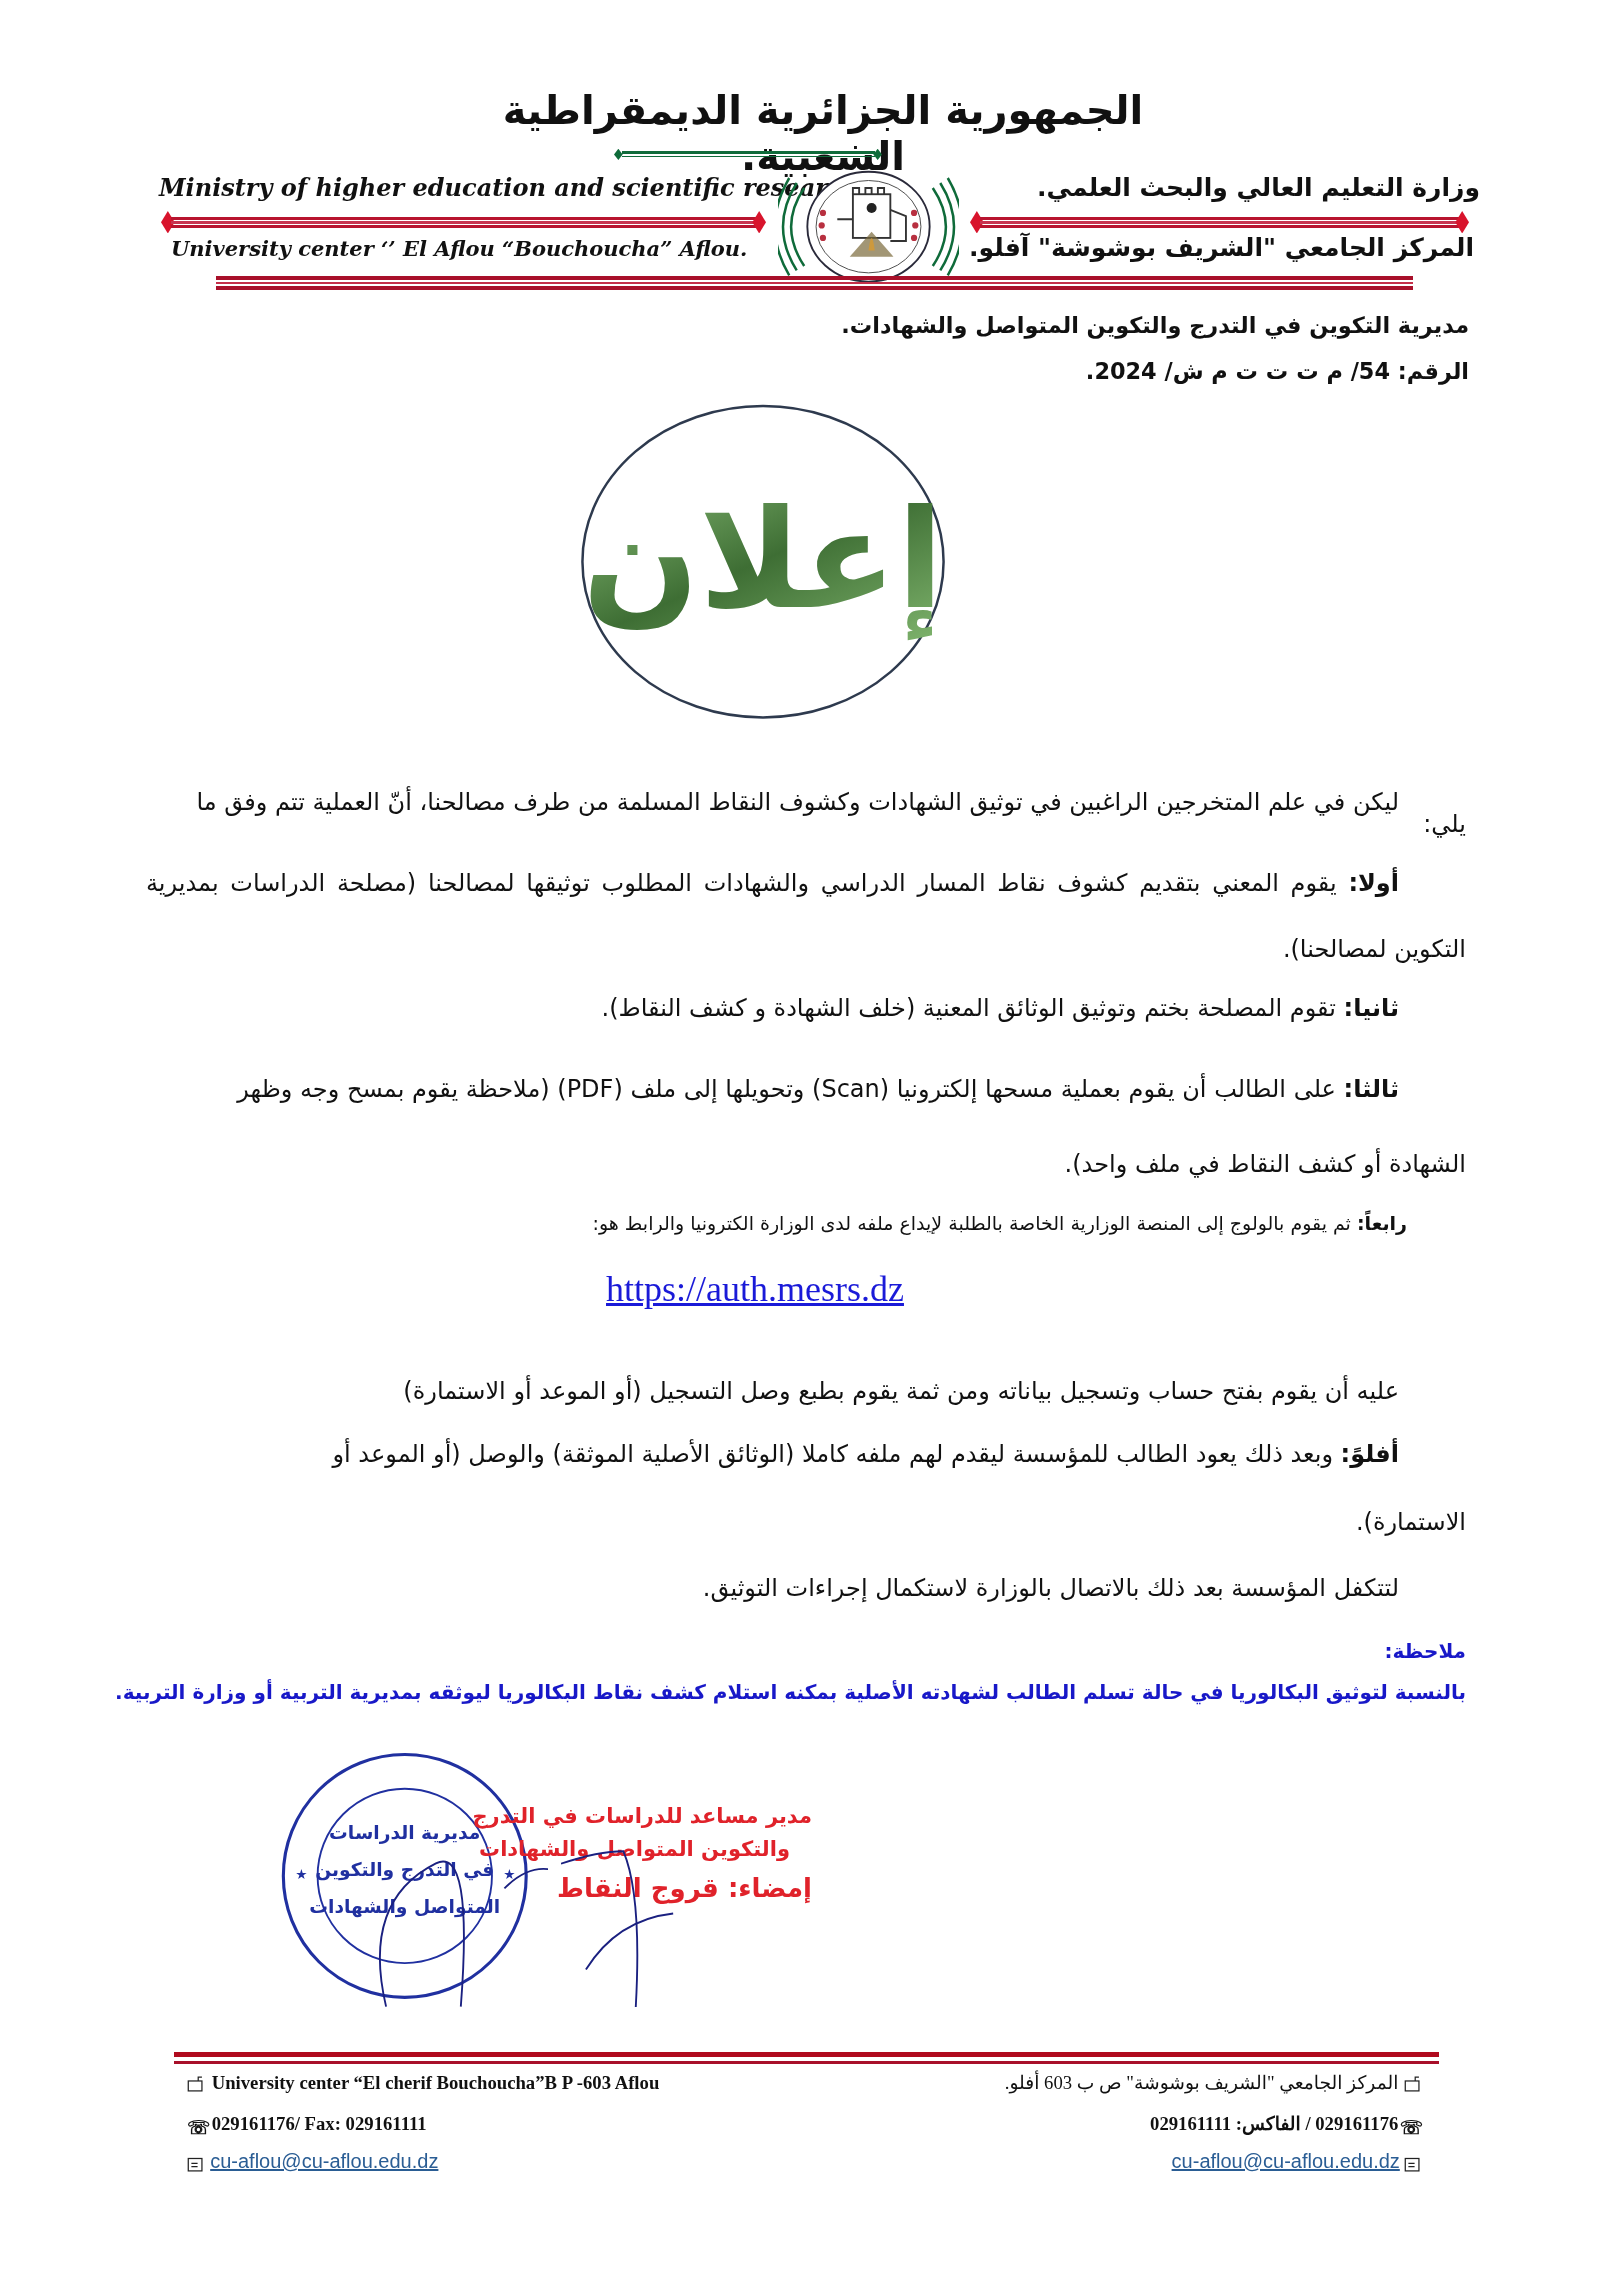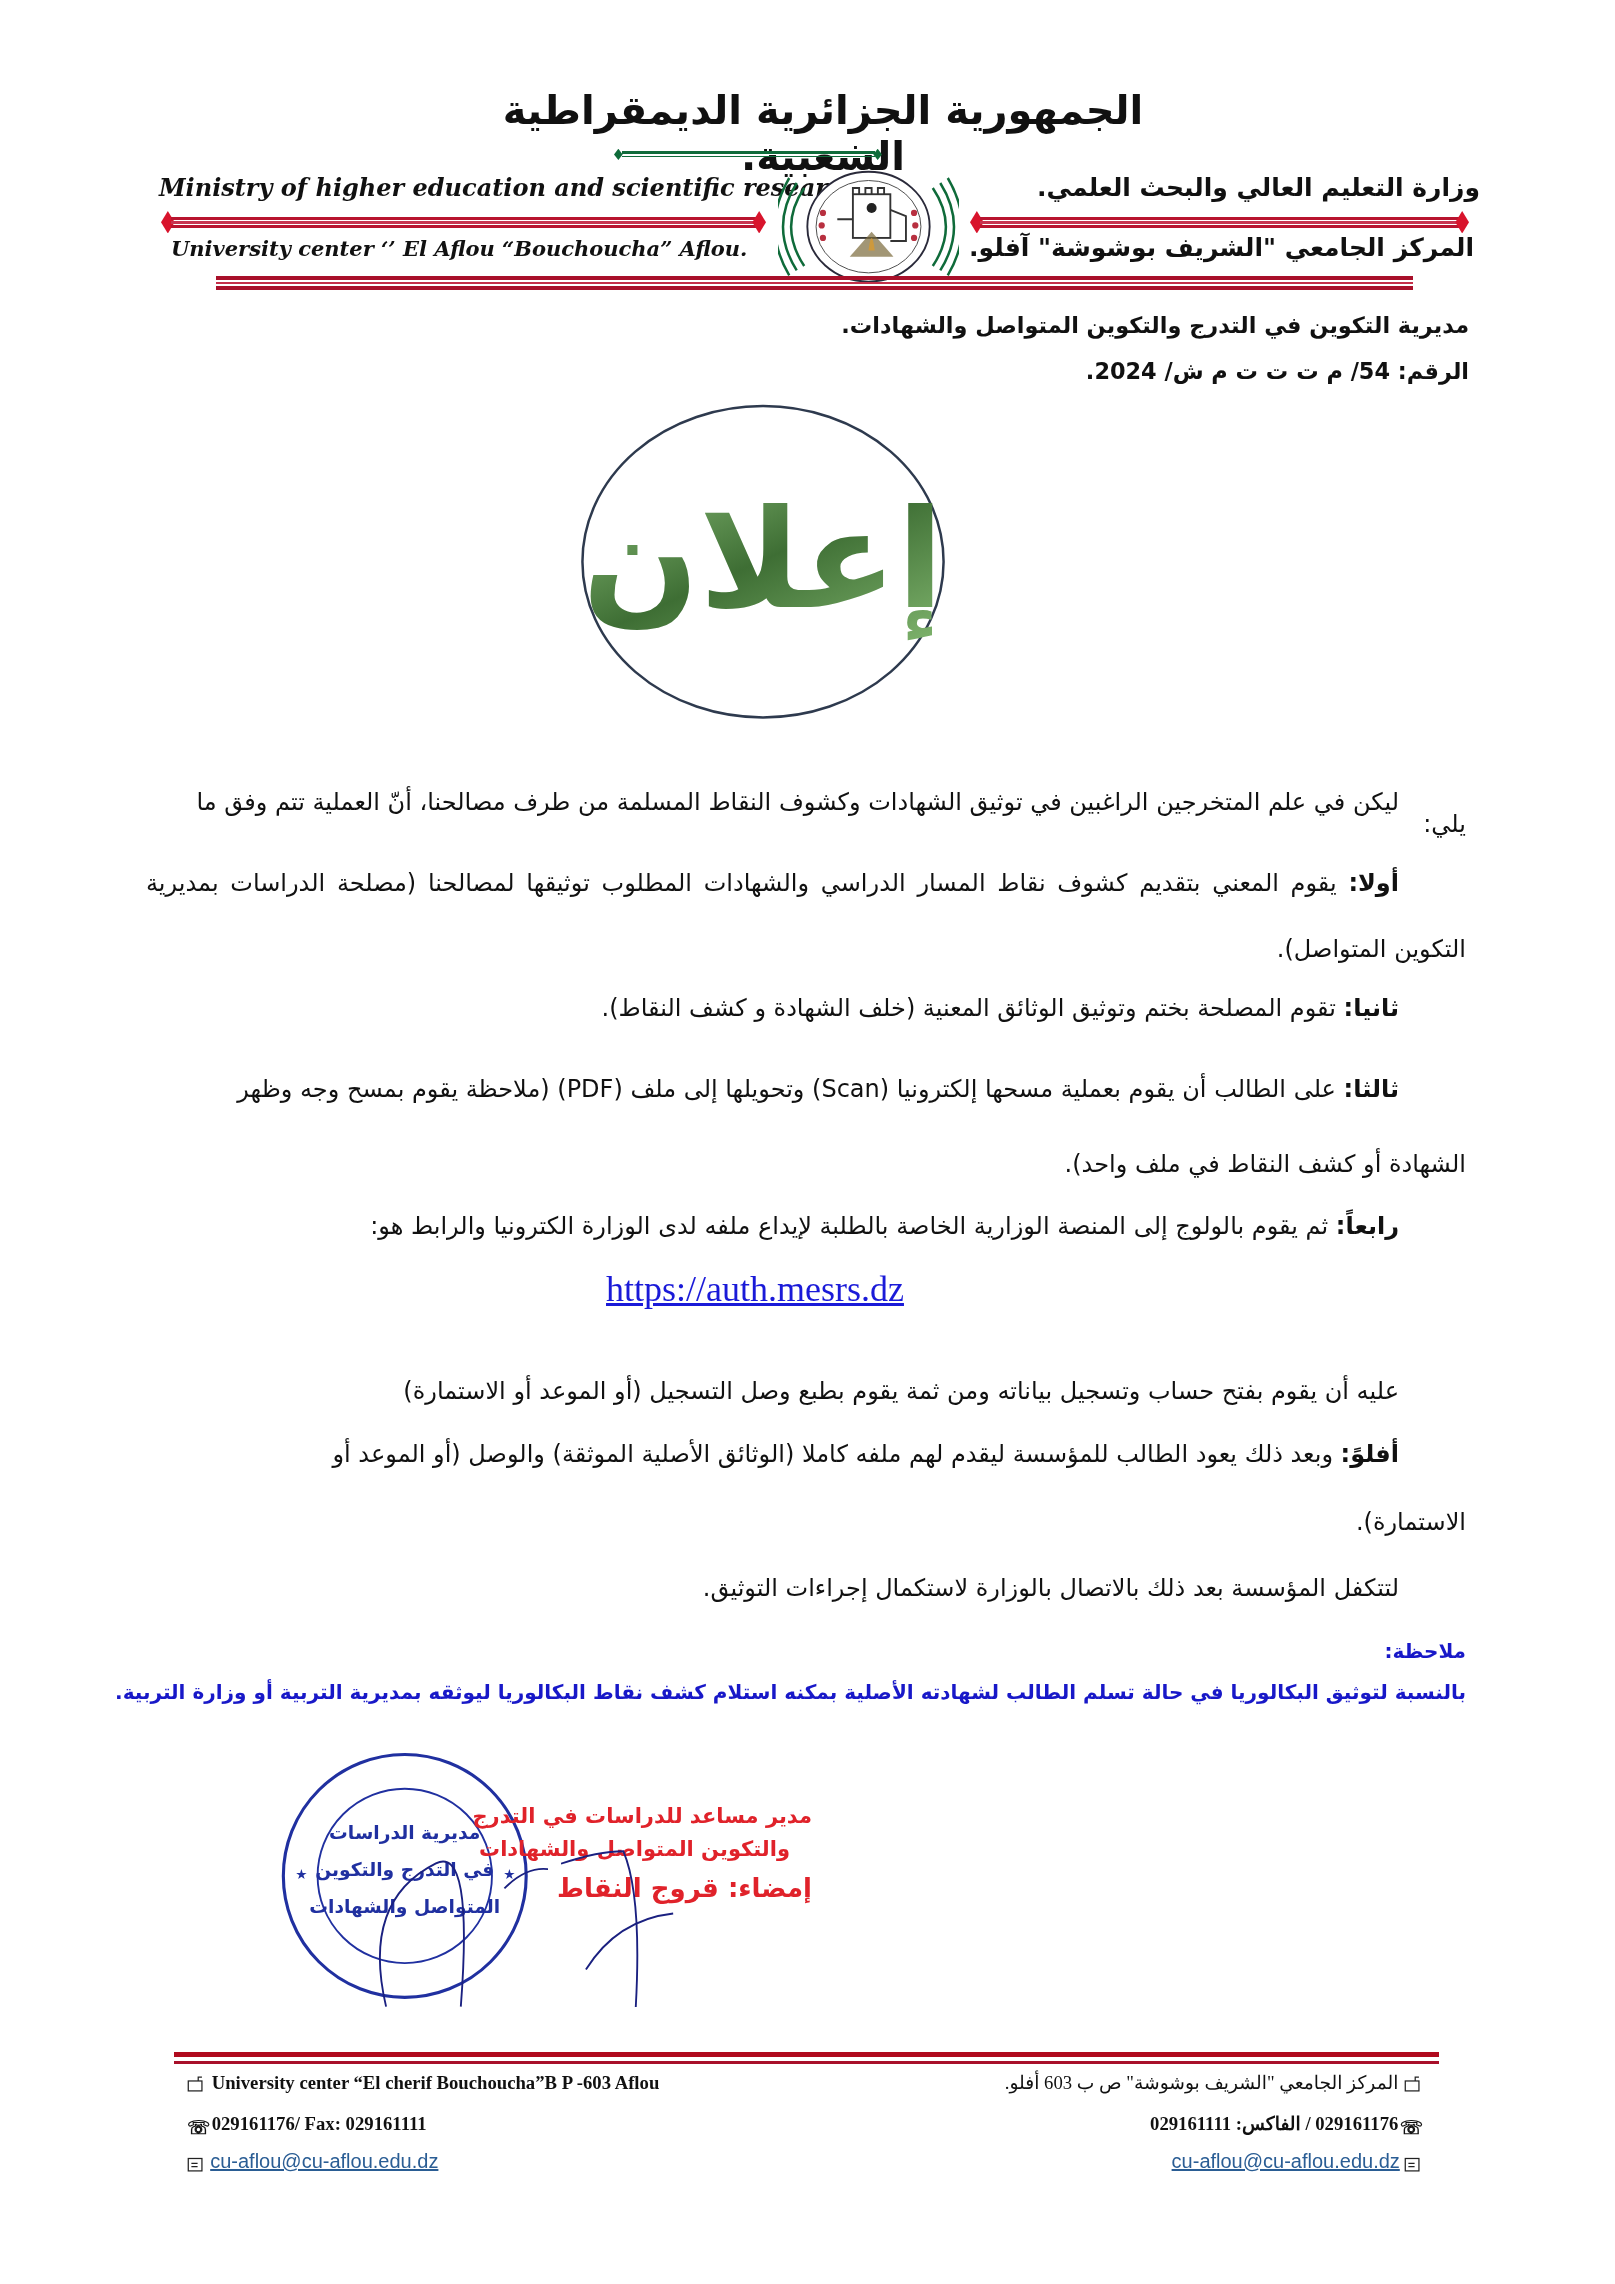--- a/index.html
+++ b/index.html
@@ -117,32 +117,32 @@
 </div>
 
 <div class="abs body-text" style="left:153px; width:1246px; top:784px;">
   <div style="padding-right:0;">ليكن في علم المتخرجين الراغبين في توثيق الشهادات وكشوف النقاط المسلمة من طرف مصالحنا، أنّ العملية تتم وفق ما</div>
 </div>
 <div class="abs rtl" style="right:150px; top:810px; font-size:24px;text-align:center;">يلي:</div>
 
 <div class="abs rtl" style="right:217px; top:869px; width:1253px; font-size:24px; text-align-last:justify; white-space:nowrap;">
   <span class="bold">أولا:</span><span> يقوم المعني بتقديم كشوف نقاط المسار الدراسي والشهادات المطلوب توثيقها لمصالحنا (مصلحة الدراسات بمديرية</span>
 </div>
-<div class="abs rtl" style="right:150px; top:935px; font-size:24px;">التكوين المتواصل).</div>
+<div class="abs rtl" style="right:150px; top:935px; font-size:24px;">التكوين لمصالحنا).</div>
 
 <div class="abs rtl" style="right:217px; top:994px; font-size:24px;">
   <span class="bold">ثانيا:</span><span> تقوم المصلحة بختم وتوثيق الوثائق المعنية (خلف الشهادة و كشف النقاط).</span>
 </div>
 
 <div class="abs rtl" style="right:217px; top:1075px; width:1253px; font-size:24px; white-space:nowrap;">
   <span class="bold">ثالثا:</span><span> على الطالب أن يقوم بعملية مسحها إلكترونيا (Scan) وتحويلها إلى ملف (PDF) (ملاحظة يقوم بمسح وجه وظهر</span>
 </div>
 <div class="abs rtl" style="right:150px; top:1150px; font-size:24px;text-align:right;">الشهادة أو كشف النقاط في ملف واحد).</div>
 
-<div class="abs rtl" style="right:217px; top:1212px; font-size:24px;">
+<div class="abs rtl" style="right:209px; top:1212px; font-size:19px;">
   <span class="bold">رابعاً:</span><span> ثم يقوم بالولوج إلى المنصة الوزارية الخاصة بالطلبة لإيداع ملفه لدى الوزارة الكترونيا والرابط هو:</span>
 </div>
 
 <a class="abs link-blue" style="left:606px; top:1268px;">https://auth.mesrs.dz</a>
 
 <div class="abs rtl" style="right:217px; top:1377px; font-size:24px;">عليه أن يقوم بفتح حساب وتسجيل بياناته ومن ثمة يقوم بطبع وصل التسجيل (أو الموعد أو الاستمارة)</div>
 
 <div class="abs rtl" style="right:217px; top:1440px; width:1253px; font-size:24px; white-space:nowrap;">
   <span class="bold">أفلوً:</span><span> وبعد ذلك يعود الطالب للمؤسسة ليقدم لهم ملفه كاملا (الوثائق الأصلية الموثقة) والوصل (أو الموعد أو</span>
 </div>

